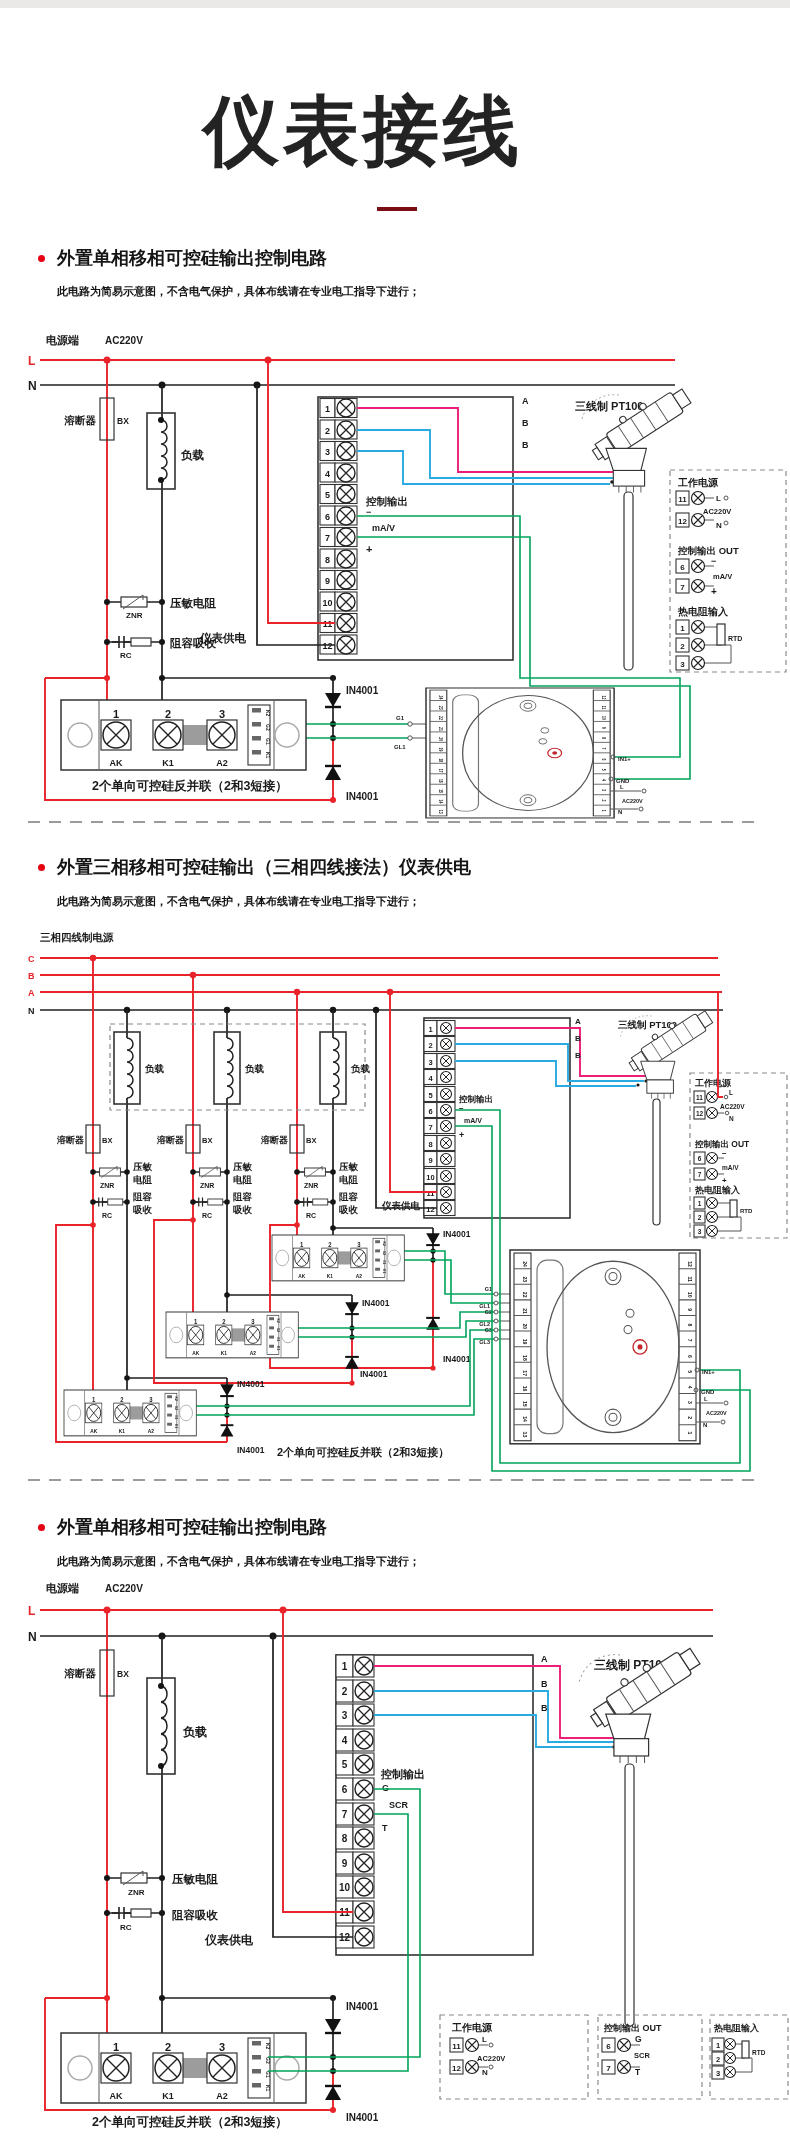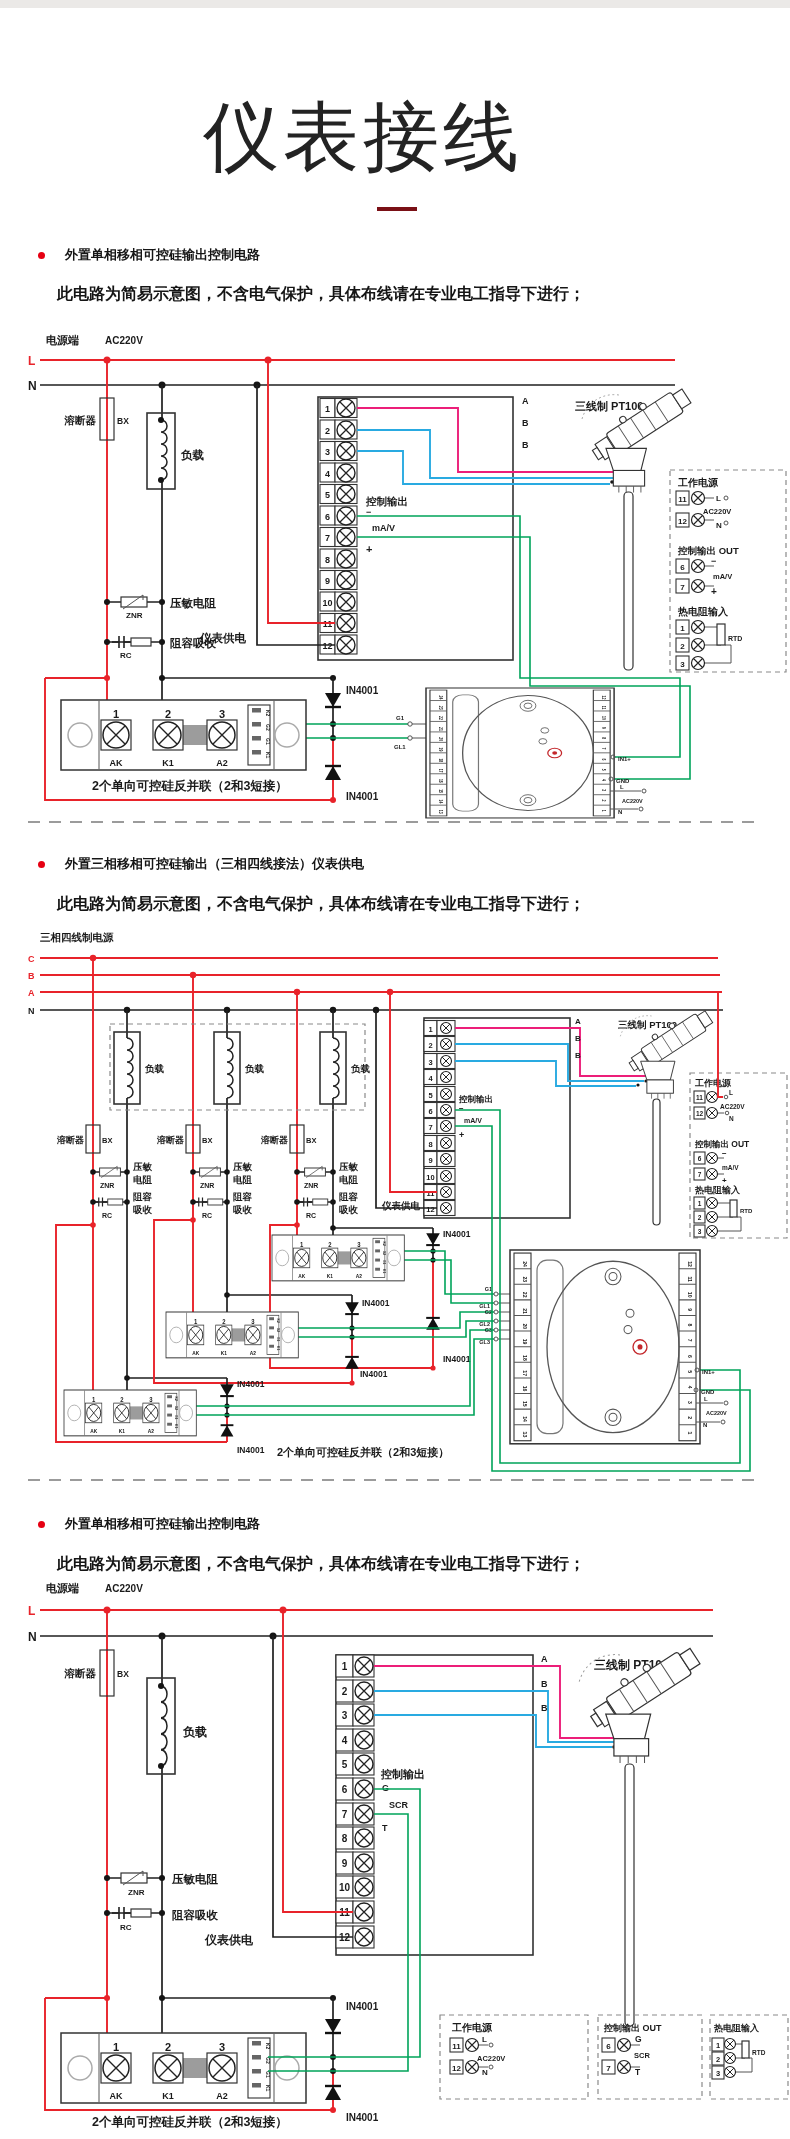--- a/index.html
+++ b/index.html
@@ -1,25 +1,25 @@
 <!DOCTYPE html>
 <html><head>
 <meta charset="utf-8">
 <style>
   html,body{margin:0;padding:0;}
   body{width:790px;height:2139px;position:relative;background:#fff;
        font-family:"Liberation Sans","DejaVu Sans",sans-serif;color:#1a1a1a;overflow:hidden;}
   .topbar{position:absolute;left:0;top:0;width:790px;height:8px;background:#ebe9e7;}
-  .main-title{position:absolute;left:0;top:87px;width:726px;text-align:center;
-              font-size:76px;font-weight:normal;letter-spacing:4px;color:#232323;}
+  .main-title{position:absolute;left:0;top:81px;width:726px;text-align:center;
+              font-size:76px;font-weight:bold;letter-spacing:4px;color:#232323;}
   .title-underline{position:absolute;left:377px;top:207px;width:40px;height:4px;background:#7a1016;}
-  .sec-head{position:absolute;left:38px;display:flex;align-items:center;gap:20px;
-            font-size:13px;font-weight:bold;color:#151515;}
+  .sec-head{position:absolute;left:38px;display:flex;align-items:center;gap:12px;
+            font-size:18px;font-weight:bold;color:#151515;}
   .sec-head .dot{width:7px;height:7px;border-radius:50%;background:#e60012;flex:0 0 auto;}
-  .sec-note{position:absolute;left:57px;font-size:16px;font-weight:bold;color:#151515;}
+  .sec-note{position:absolute;left:57px;font-size:11px;font-weight:bold;color:#151515;}
   .divider{position:absolute;left:28px;width:734px;height:2px;
            background:repeating-linear-gradient(90deg,#9b9b9b 0 12px,transparent 12px 21px);}
   svg{position:absolute;left:0;}
   svg text{font-family:"Liberation Sans","DejaVu Sans",sans-serif;fill:#1a1a1a;}
   .mid{text-anchor:middle;}
   .end{text-anchor:end;}
   .t5{font-size:5px;font-weight:bold}.t55{font-size:5.5px;font-weight:bold}
   .t6{font-size:6px;font-weight:bold}.t65{font-size:6.5px;font-weight:bold}
   .t7{font-size:7px;font-weight:bold}.t75{font-size:7.5px;font-weight:bold}
   .t8{font-size:8px;font-weight:bold}.t85{font-size:8.5px;font-weight:bold}

